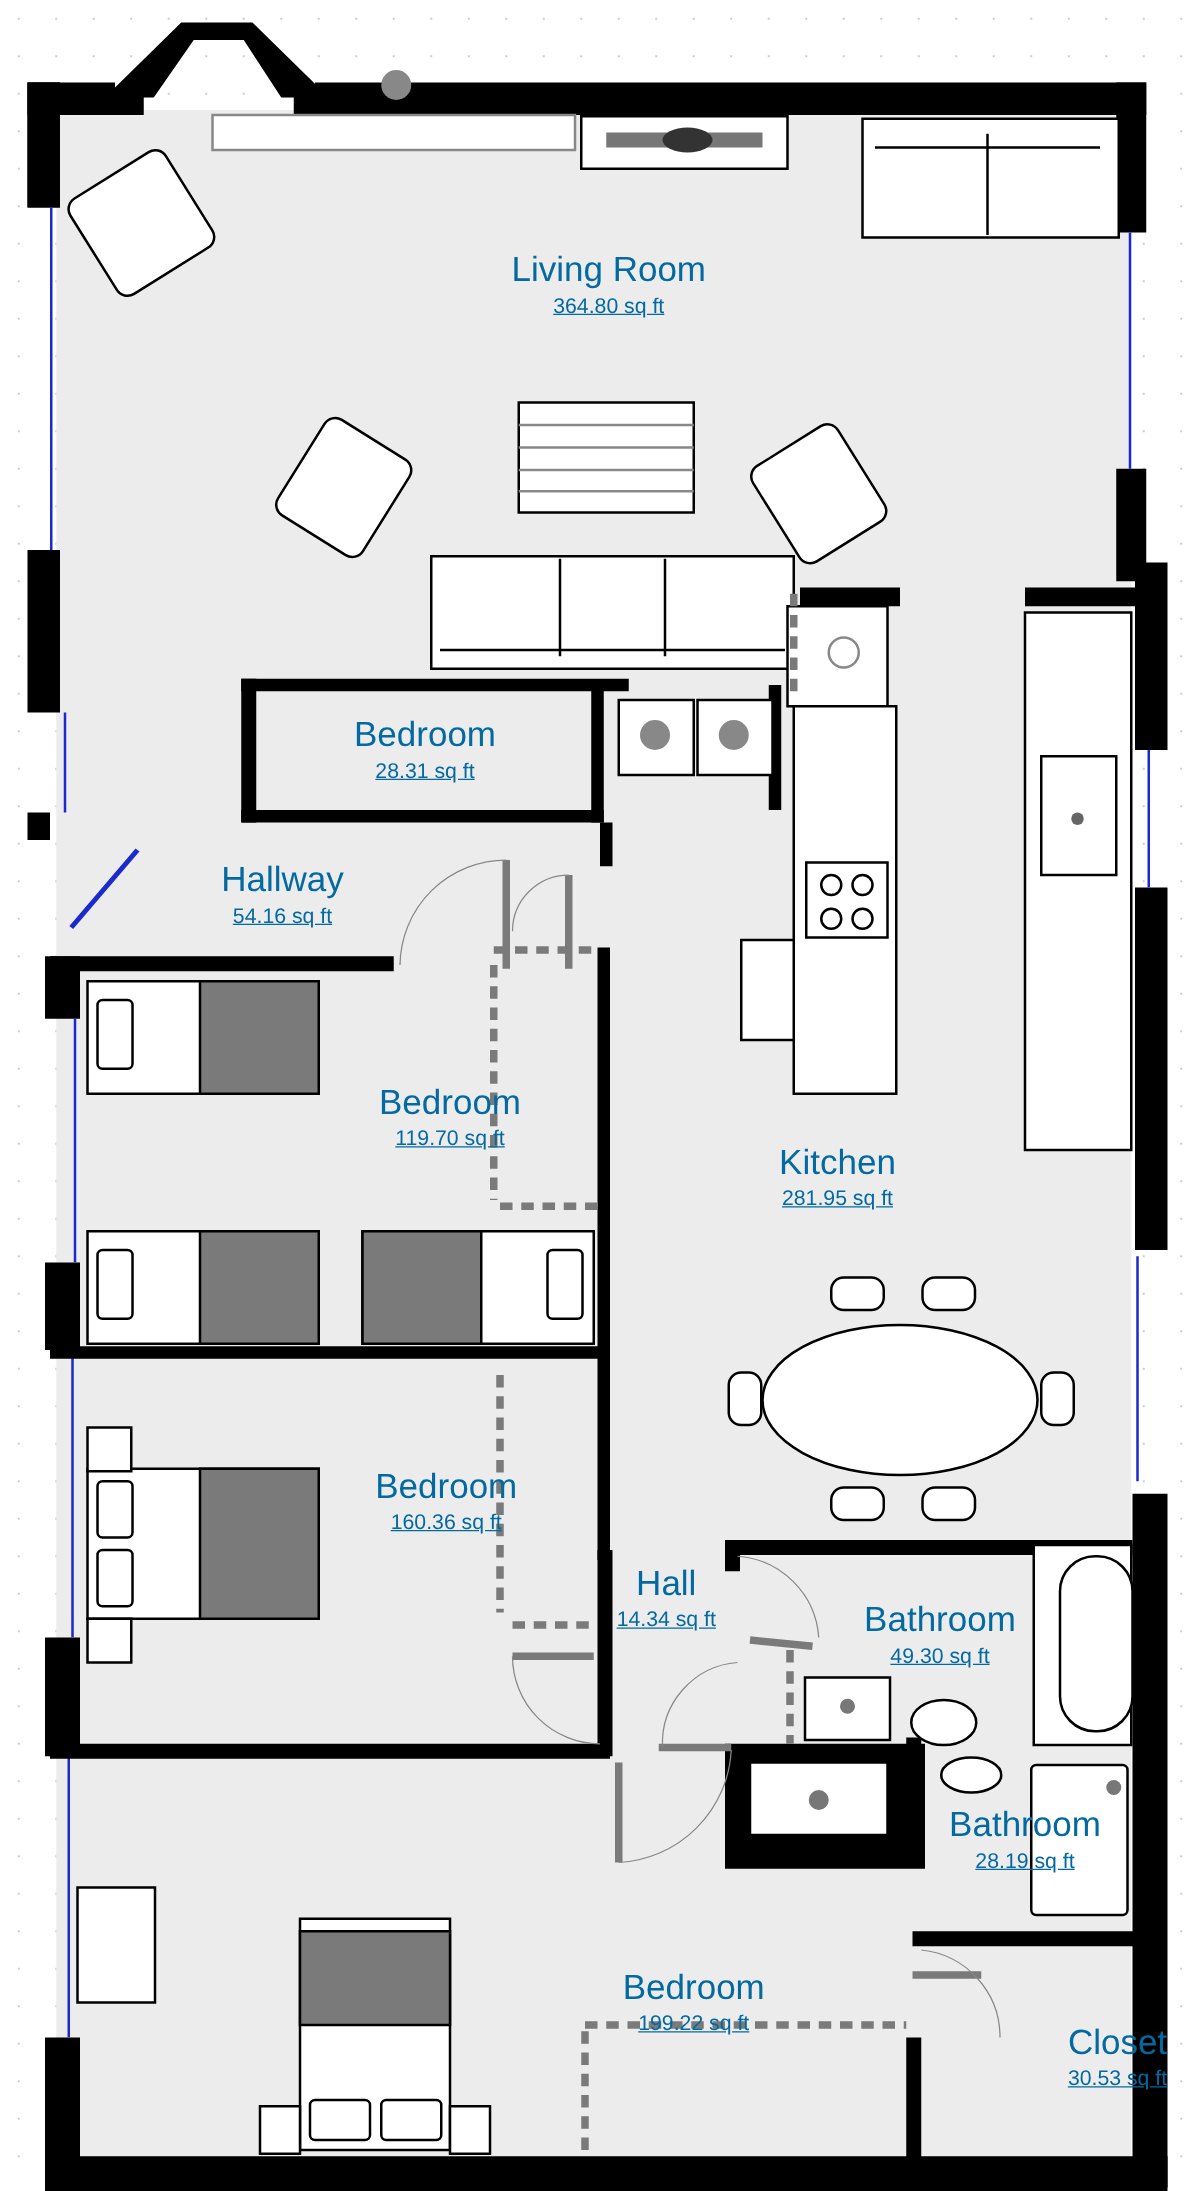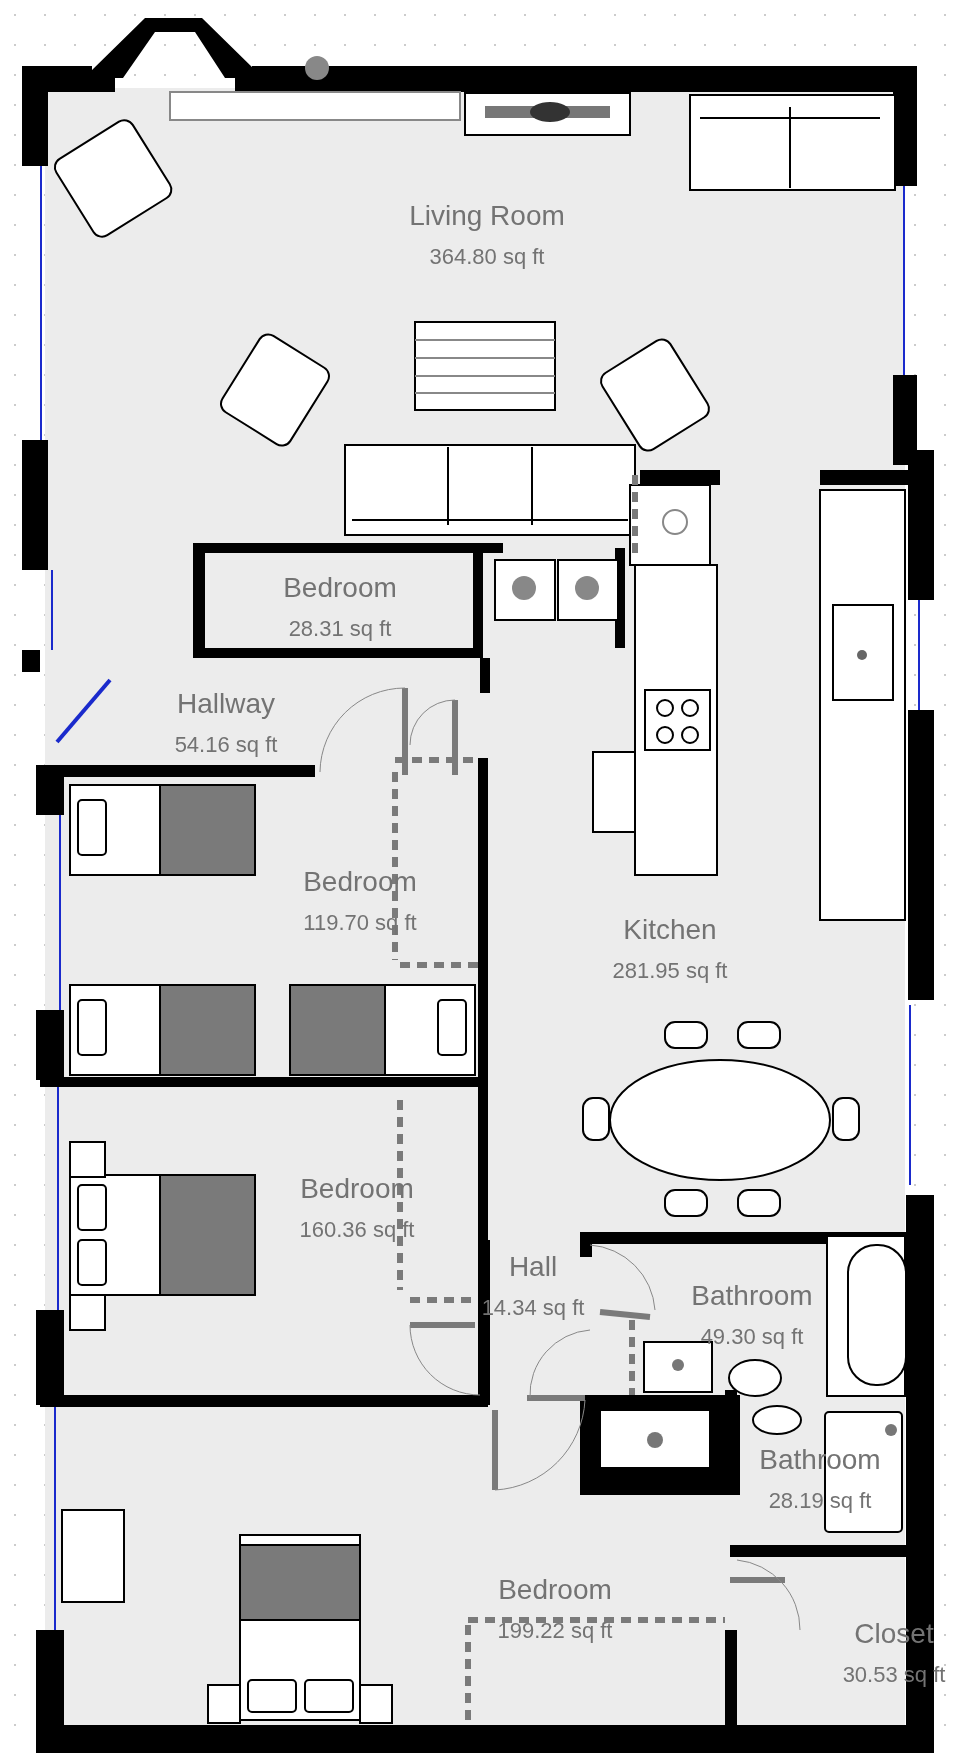--- a/index.html
+++ b/index.html
@@ -1,20 +1,20 @@
 <!DOCTYPE html>
 <html><head>
 <meta charset="utf-8">
 <style>
   html,body{margin:0;padding:0;background:#fff;}
   body{width:960px;height:1753px;position:relative;overflow:hidden;font-family:"Liberation Sans",sans-serif;}
   #plan{position:absolute;left:0;top:0;}
-  .room-label{position:absolute;text-align:center;transform:translateX(-50%);white-space:nowrap;color:#737373;}
+  .room-label{position:absolute;text-align:center;transform:translateX(-50%);white-space:nowrap;color:#0369a1;}
   .room-name{font-size:28px;line-height:32px;display:block;}
-  .room-area{font-size:22px;line-height:22px;display:block;margin-top:14px;}
+  .room-area{font-size:17px;line-height:22px;display:block;margin-top:2px;text-decoration:underline;}
   .dots{position:absolute;inset:0;background-image:radial-gradient(#ccc 1px,transparent 1.2px);background-size:30px 30px;}
 </style>
 </head>
 <body>
 
 <div class="dots"></div>
 
 <svg id="plan" width="960" height="1753" viewBox="0 0 960 1753">
 
   <g fill="#ececec">

